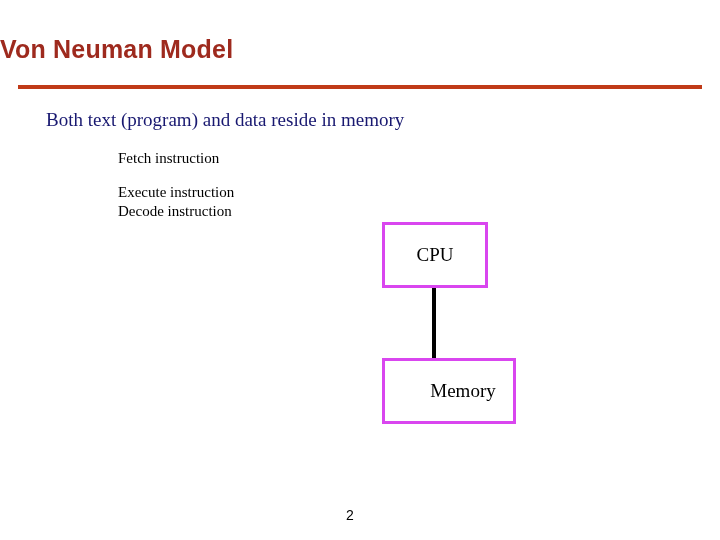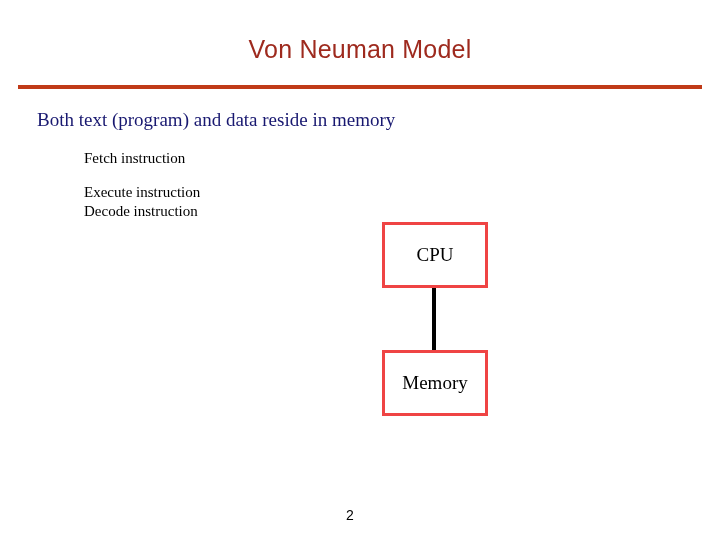--- a/index.html
+++ b/index.html
@@ -22,95 +22,95 @@
     inset: 0;
     background: #ffffff;
   }
 
   
   .slide-title {
     position: absolute;
     left: 0;
     top: 34px;
     width: 720px;
-    text-align: center;
+    text-align: left;
     font-family: "Liberation Sans", "DejaVu Sans", sans-serif;
     font-size: 25px;
     line-height: 30px;
-    font-weight: 400;
+    font-weight: 700;
     color: #9e2a1e;
     letter-spacing: 0.2px;
     white-space: nowrap;
   }
 
   
   .title-rule {
     position: absolute;
     left: 18px;
     top: 85px;
     width: 684px;
     height: 4px;
     background: #c03a18;
   }
 
   
   .bullets {
     position: absolute;
-    left: 0;
+    left: 9px;
     top: 108px;
     width: 430px;
   }
   .bullet-l1 {
     color: #181870;
     font-size: 19px;
     line-height: 24px;
     margin-left: 37px;
     margin-bottom: 17px;
     white-space: nowrap;
   }
   .bullet-l2 {
     color: #000000;
     font-size: 15px;
     line-height: 19px;
-    margin-left: 84px;
+    margin-left: 109px;
     margin-bottom: 15px;
     white-space: nowrap;
   }
   .bullet-l2.first { margin-top: 4px; }
   .bullet-l2.last  { margin-bottom: 0; }
 
   
   .diagram {
     position: absolute;
     left: 382px;
     top: 222px;
     width: 110px;
     height: 200px;
   }
   .node-box {
     position: absolute;
     left: 0;
     width: 100px;
     height: 60px;
-    border: 3px solid #ef4444;
+    border: 3px solid #d946ef;
     background: #ffffff;
     box-sizing: content-box;
     display: flex;
     align-items: center;
     justify-content: center;
   }
   .node-box .node-label {
     font-family: "Liberation Serif", "DejaVu Serif", serif;
     font-size: 19px;
     line-height: 22px;
     color: #000000;
     white-space: nowrap;
   }
   .node-cpu    { top: 0; }
-  .node-memory { top: 128px; }
+  .node-memory { top: 136px; padding-left: 28px; }
 
   .connector {
     position: absolute;
     left: 50px;
     top: 66px;
     width: 4px;
     height: 70px;
     background: #000000;
   }
 

